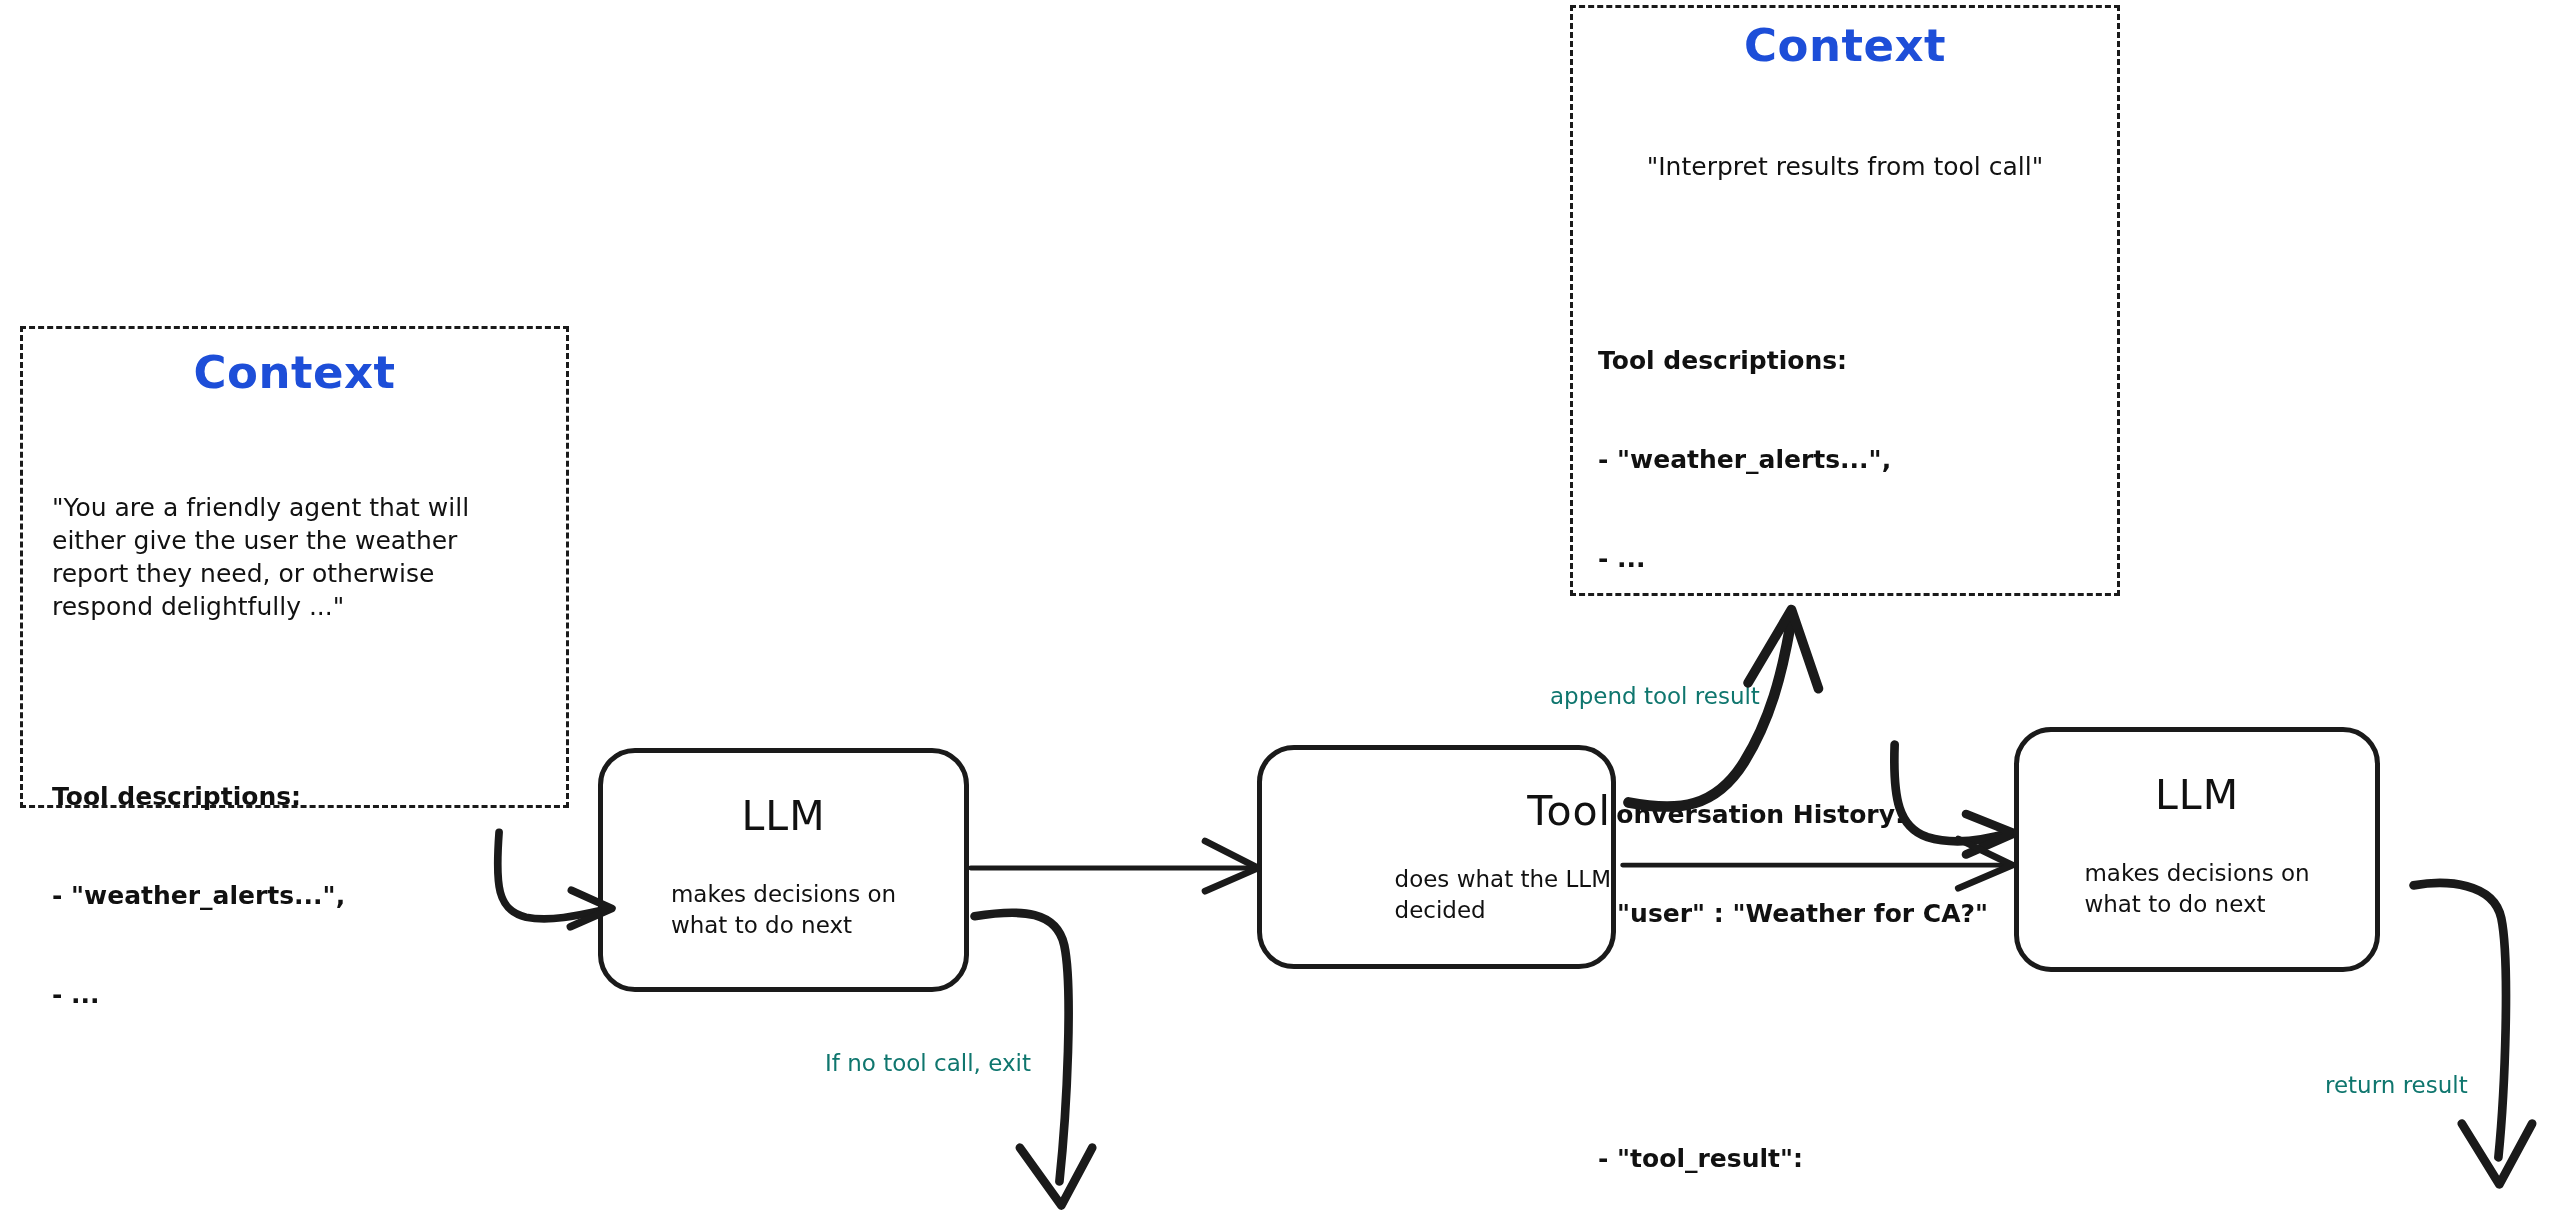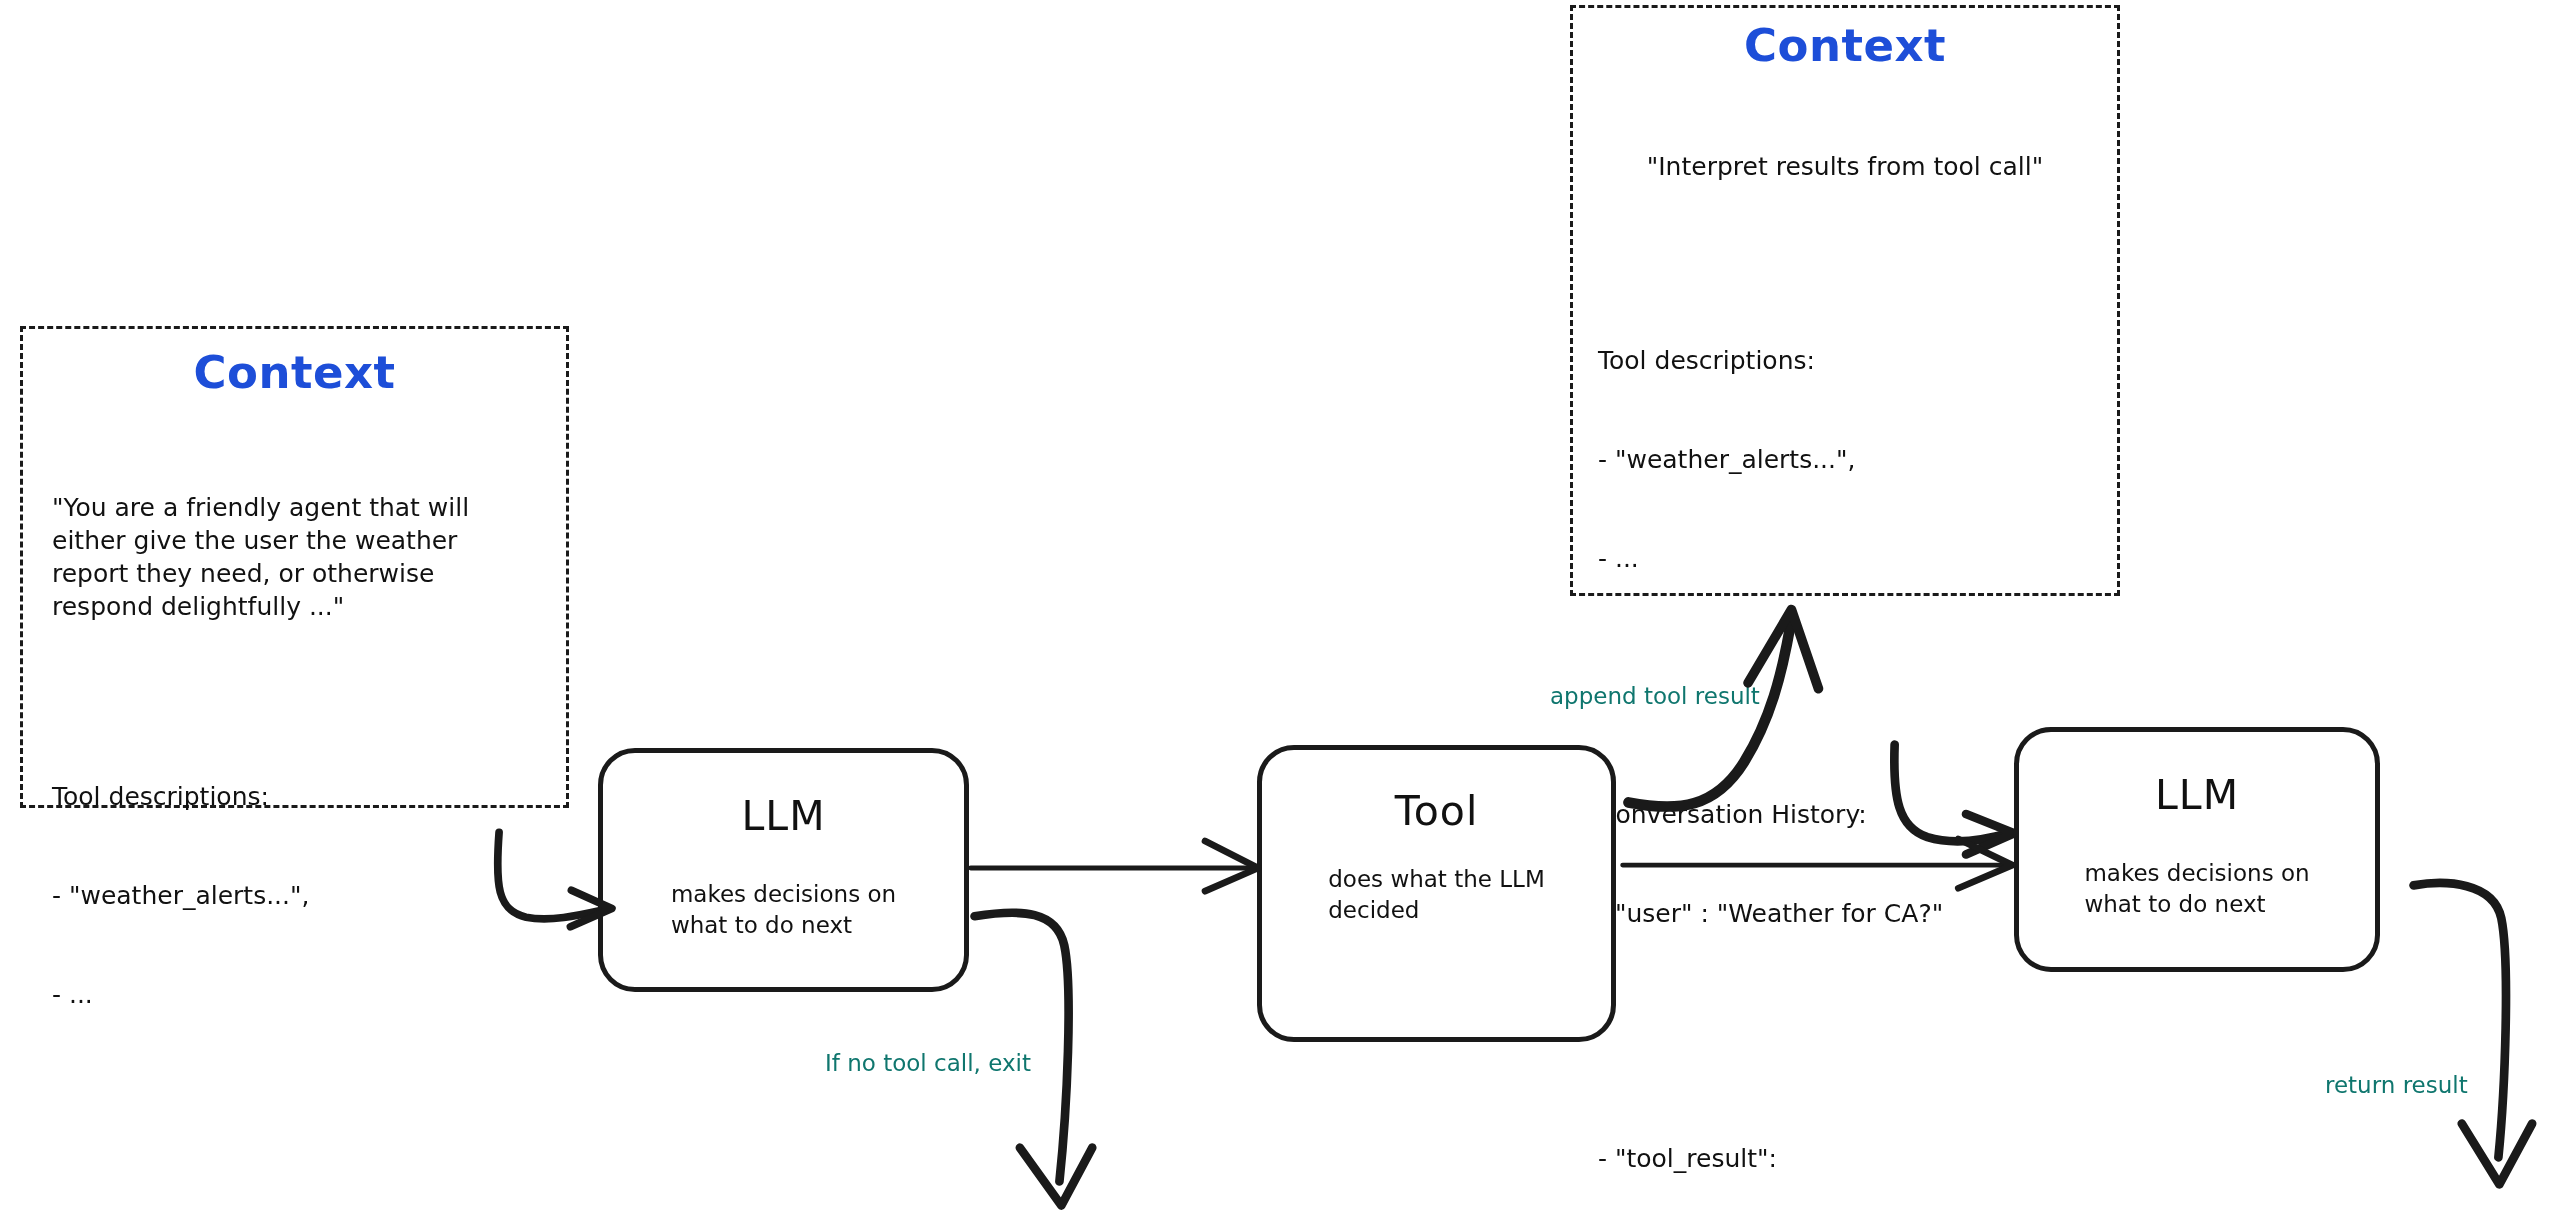--- a/index.html
+++ b/index.html
@@ -33,21 +33,21 @@
     line-height: 1.1;
   }
   .ctx-body {
     font-size: 25px;
     color: #111111;
     line-height: 1.32;
     white-space: pre-wrap;
   }
   .ctx-para { margin: 0 0 25px 0; }
   .ctx-para:last-child { margin-bottom: 0; }
-  .ctx-line { display: block; white-space: pre; }
+  .ctx-line { display: block; white-space: pre; font-weight: bold; }
 
   
   .node {
     position: absolute;
     border: 5.8px solid #1a1a1a;
     border-radius: 37px;
     box-sizing: border-box;
     background: #ffffff;
     display: flex;
     flex-direction: column;
@@ -132,21 +132,21 @@
       </div>
     </div>
   </div>
 
   <div class="node" style="left:598px; top:748px; width:371px; height:244px; padding-top:39px;">
     <div class="node-title">LLM</div>
     <div class="node-sub" style="margin-top:39px;">makes decisions on
 what to do next</div>
   </div>
 
-  <div class="node" style="left:1257px; top:745px; width:359px; height:297px; padding-top:37px;">
+  <div class="node" style="left:1257px; top:745px; width:359px; height:224px; padding-top:37px;align-items:flex-end;">
     <div class="node-title">Tool</div>
     <div class="node-sub" style="margin-top:29px;">does what the LLM
 decided</div>
   </div>
 
   <div class="node" style="left:2014px; top:727px; width:366px; height:245px; padding-top:39px;">
     <div class="node-title">LLM</div>
     <div class="node-sub" style="margin-top:39px;">makes decisions on
 what to do next</div>
   </div>

